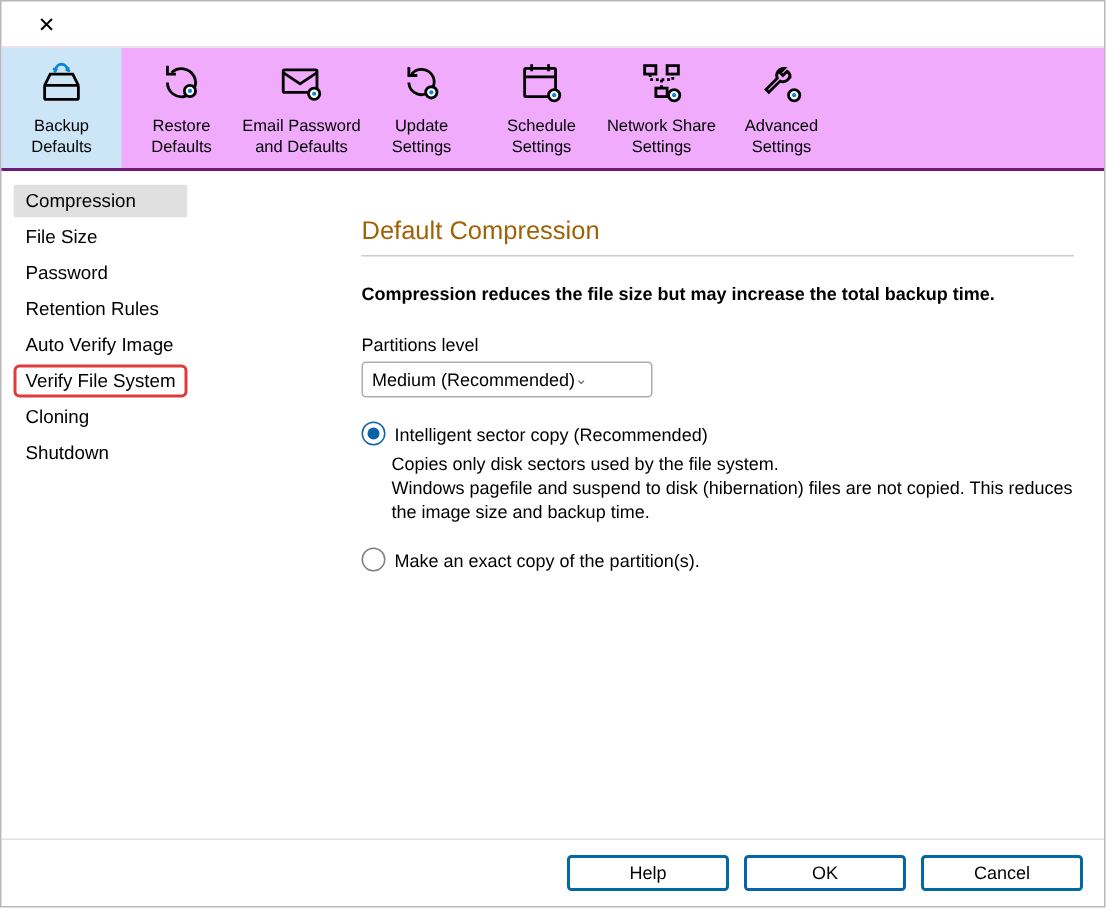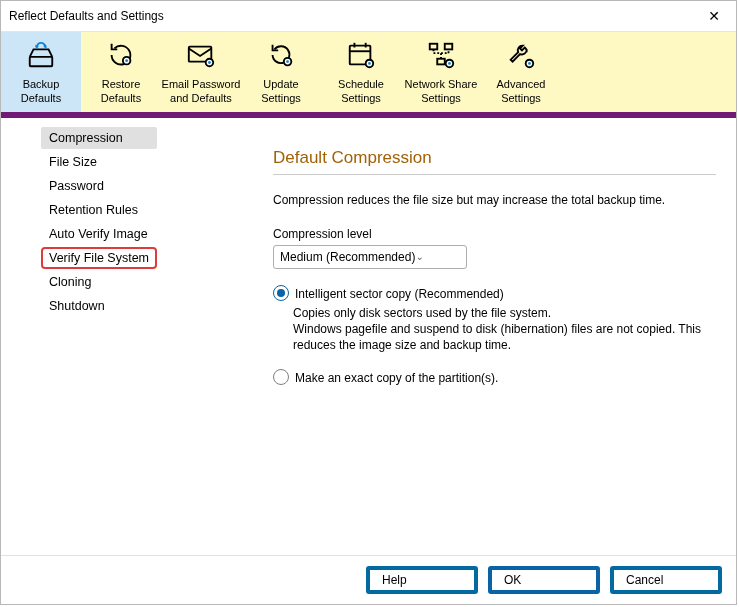--- a/index.html
+++ b/index.html
@@ -34,23 +34,23 @@
     width: 44px;
     height: 30px;
     display: flex;
     align-items: center;
     justify-content: center;
     font-size: 14px;
   }
 
   .toolbar {
     display: flex;
-    background: #fef9c3;
+    background: #f0abfc;
     border-top: 1px solid #e5e5e5;
-    border-bottom: 6px solid #701a75;
+    border-bottom: 2px solid #701a75;
   }
   .tool {
     width: 80px;
     padding: 8px 0 6px 0;
     text-align: center;
     font-size: 11px;
     line-height: 1.25;
     cursor: default;
   }
   .tool.selected { background: #cde6f7; }
@@ -60,21 +60,20 @@
     align-items: center;
     justify-content: center;
     margin-bottom: 4px;
   }
   .tool svg { width: 30px; height: 30px; }
 
   .body {
     flex: 1 1 auto;
     display: flex;
     min-height: 0;
-    margin-left: 32px;
   }
   .sidebar {
     width: 240px;
     padding: 8px 8px;
     box-sizing: border-box;
   }
   .side-item {
     padding: 2px 6px;
     margin: 1px 0;
     border-radius: 2px;
@@ -92,21 +91,21 @@
     padding: 30px 20px 10px 0;
     box-sizing: border-box;
   }
   .content h2 {
     margin: 0 0 6px 0;
     font-weight: 400;
     font-size: 17px;
     color: #a16207;
   }
   .hr { border: none; border-top: 1px solid #ccc; margin: 6px 0 18px 0; }
-  .desc { margin-bottom: 20px; }
+  .desc { margin-bottom: 20px; font-weight: bold; }
   .label { margin-bottom: 4px; }
   .select {
     border: 1px solid #adadad;
     padding: 2px 6px;
     width: 180px;
     display: flex;
     justify-content: flex-start;
     align-items: center;
     border-radius: 3px;
     height: 18px;
@@ -139,36 +138,35 @@
 
   .footer {
     border-top: 1px solid #e2e2e2;
     padding: 10px 14px;
     display: flex;
     justify-content: flex-end;
     gap: 10px;
   }
   .btn {
     min-width: 80px;
-    text-align: left;
+    text-align: center;
     padding: 3px 12px;
-    border: 4px solid #0369a1;
+    border: 2px solid #0369a1;
     border-radius: 3px;
     background: #fff;
     font-size: 12px;
   }
   .btn.primary { border-color: #0a63a6; }
 </style>
 </head>
 <body>
 
 <div class="window">
 
   <div class="titlebar">
-    <span>Reflect Defaults and Settings</span>
     <div class="close">
       <span>✕</span>
     </div>
   </div>
 
   <div class="toolbar">
     <div class="tool selected">
       <div class="iconwrap">
           <span>
         <svg viewBox="0 0 32 32" fill="none" stroke="#000" stroke-width="2">
@@ -283,21 +281,21 @@
       <div><span class="side-item highlight">Verify File System</span></div>
       <div><span class="side-item">Cloning</span></div>
       <div><span class="side-item">Shutdown</span></div>
     </div>
 
     <div class="content">
       <h2>Default Compression</h2>
       <hr class="hr">
       <div class="desc">Compression reduces the file size but may increase the total backup time.</div>
 
-      <div class="label">Compression level</div>
+      <div class="label">Partitions level</div>
       <div class="select">
         <span>Medium (Recommended)</span>
         <span class="chev">⌄</span>
       </div>
 
       <div class="radiogroup">
         <div class="radio-row">
           <span class="radio checked"></span>
           <span>Intelligent sector copy (Recommended)</span>
         </div>

